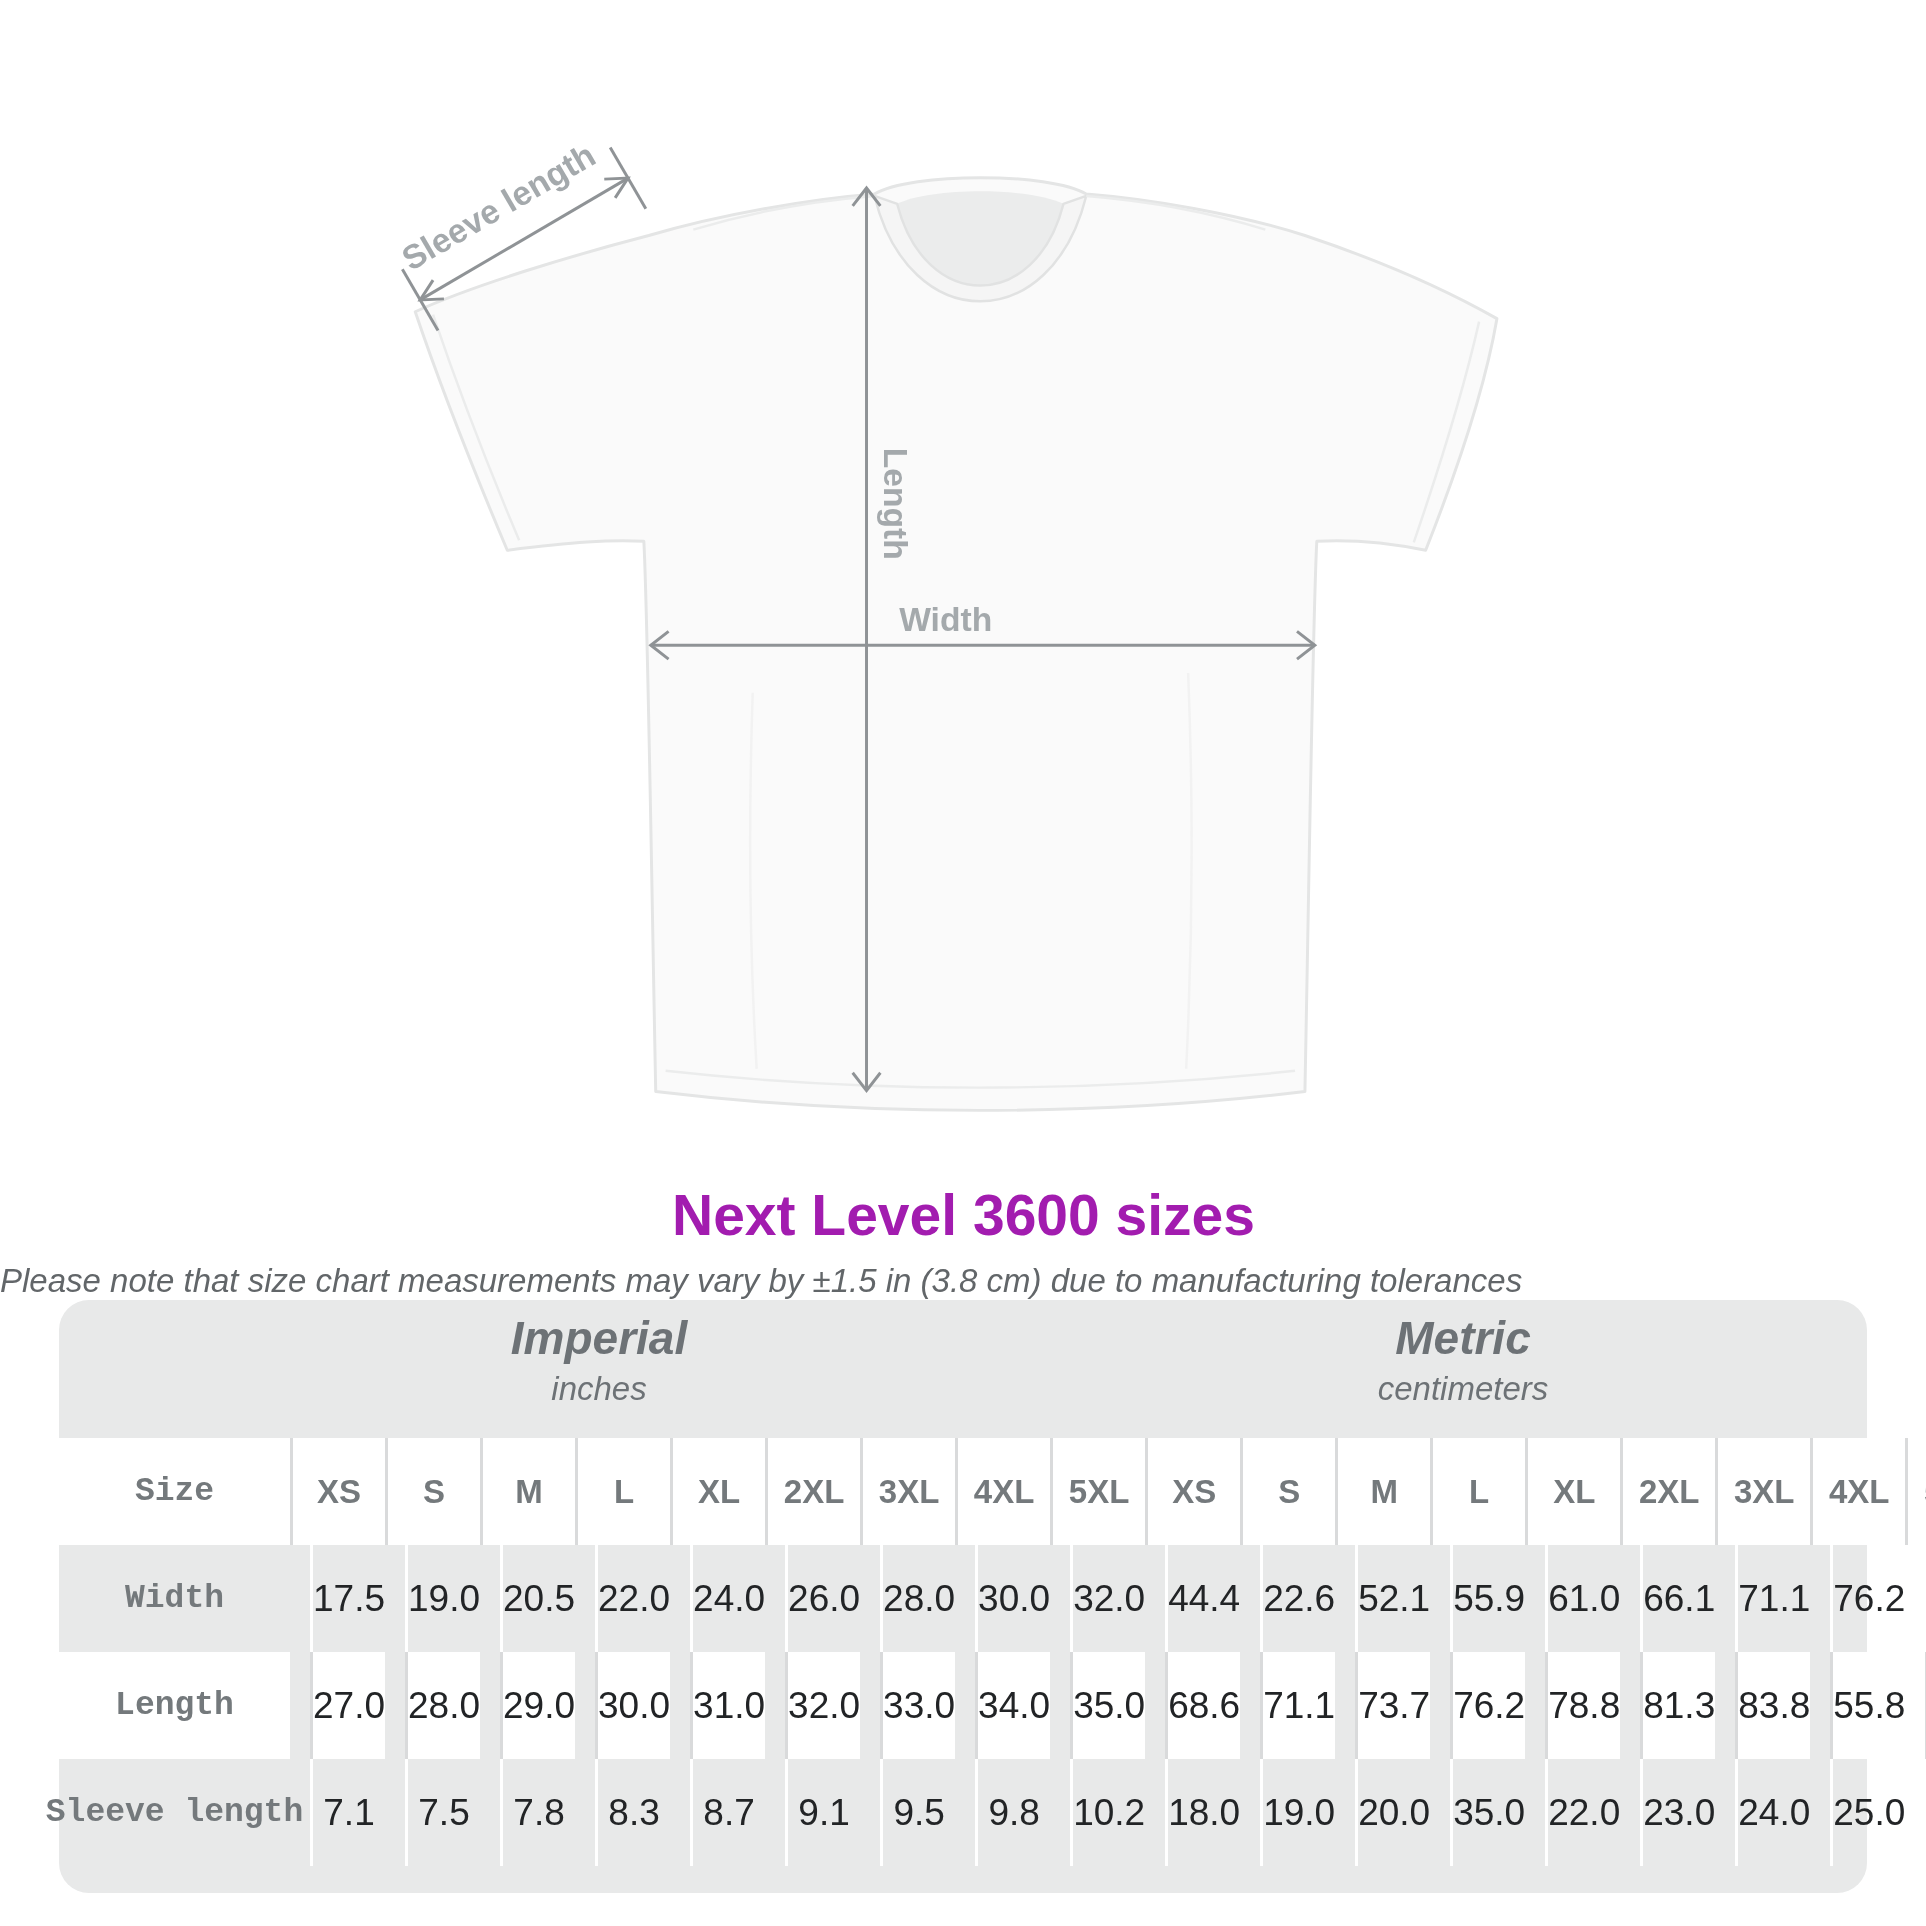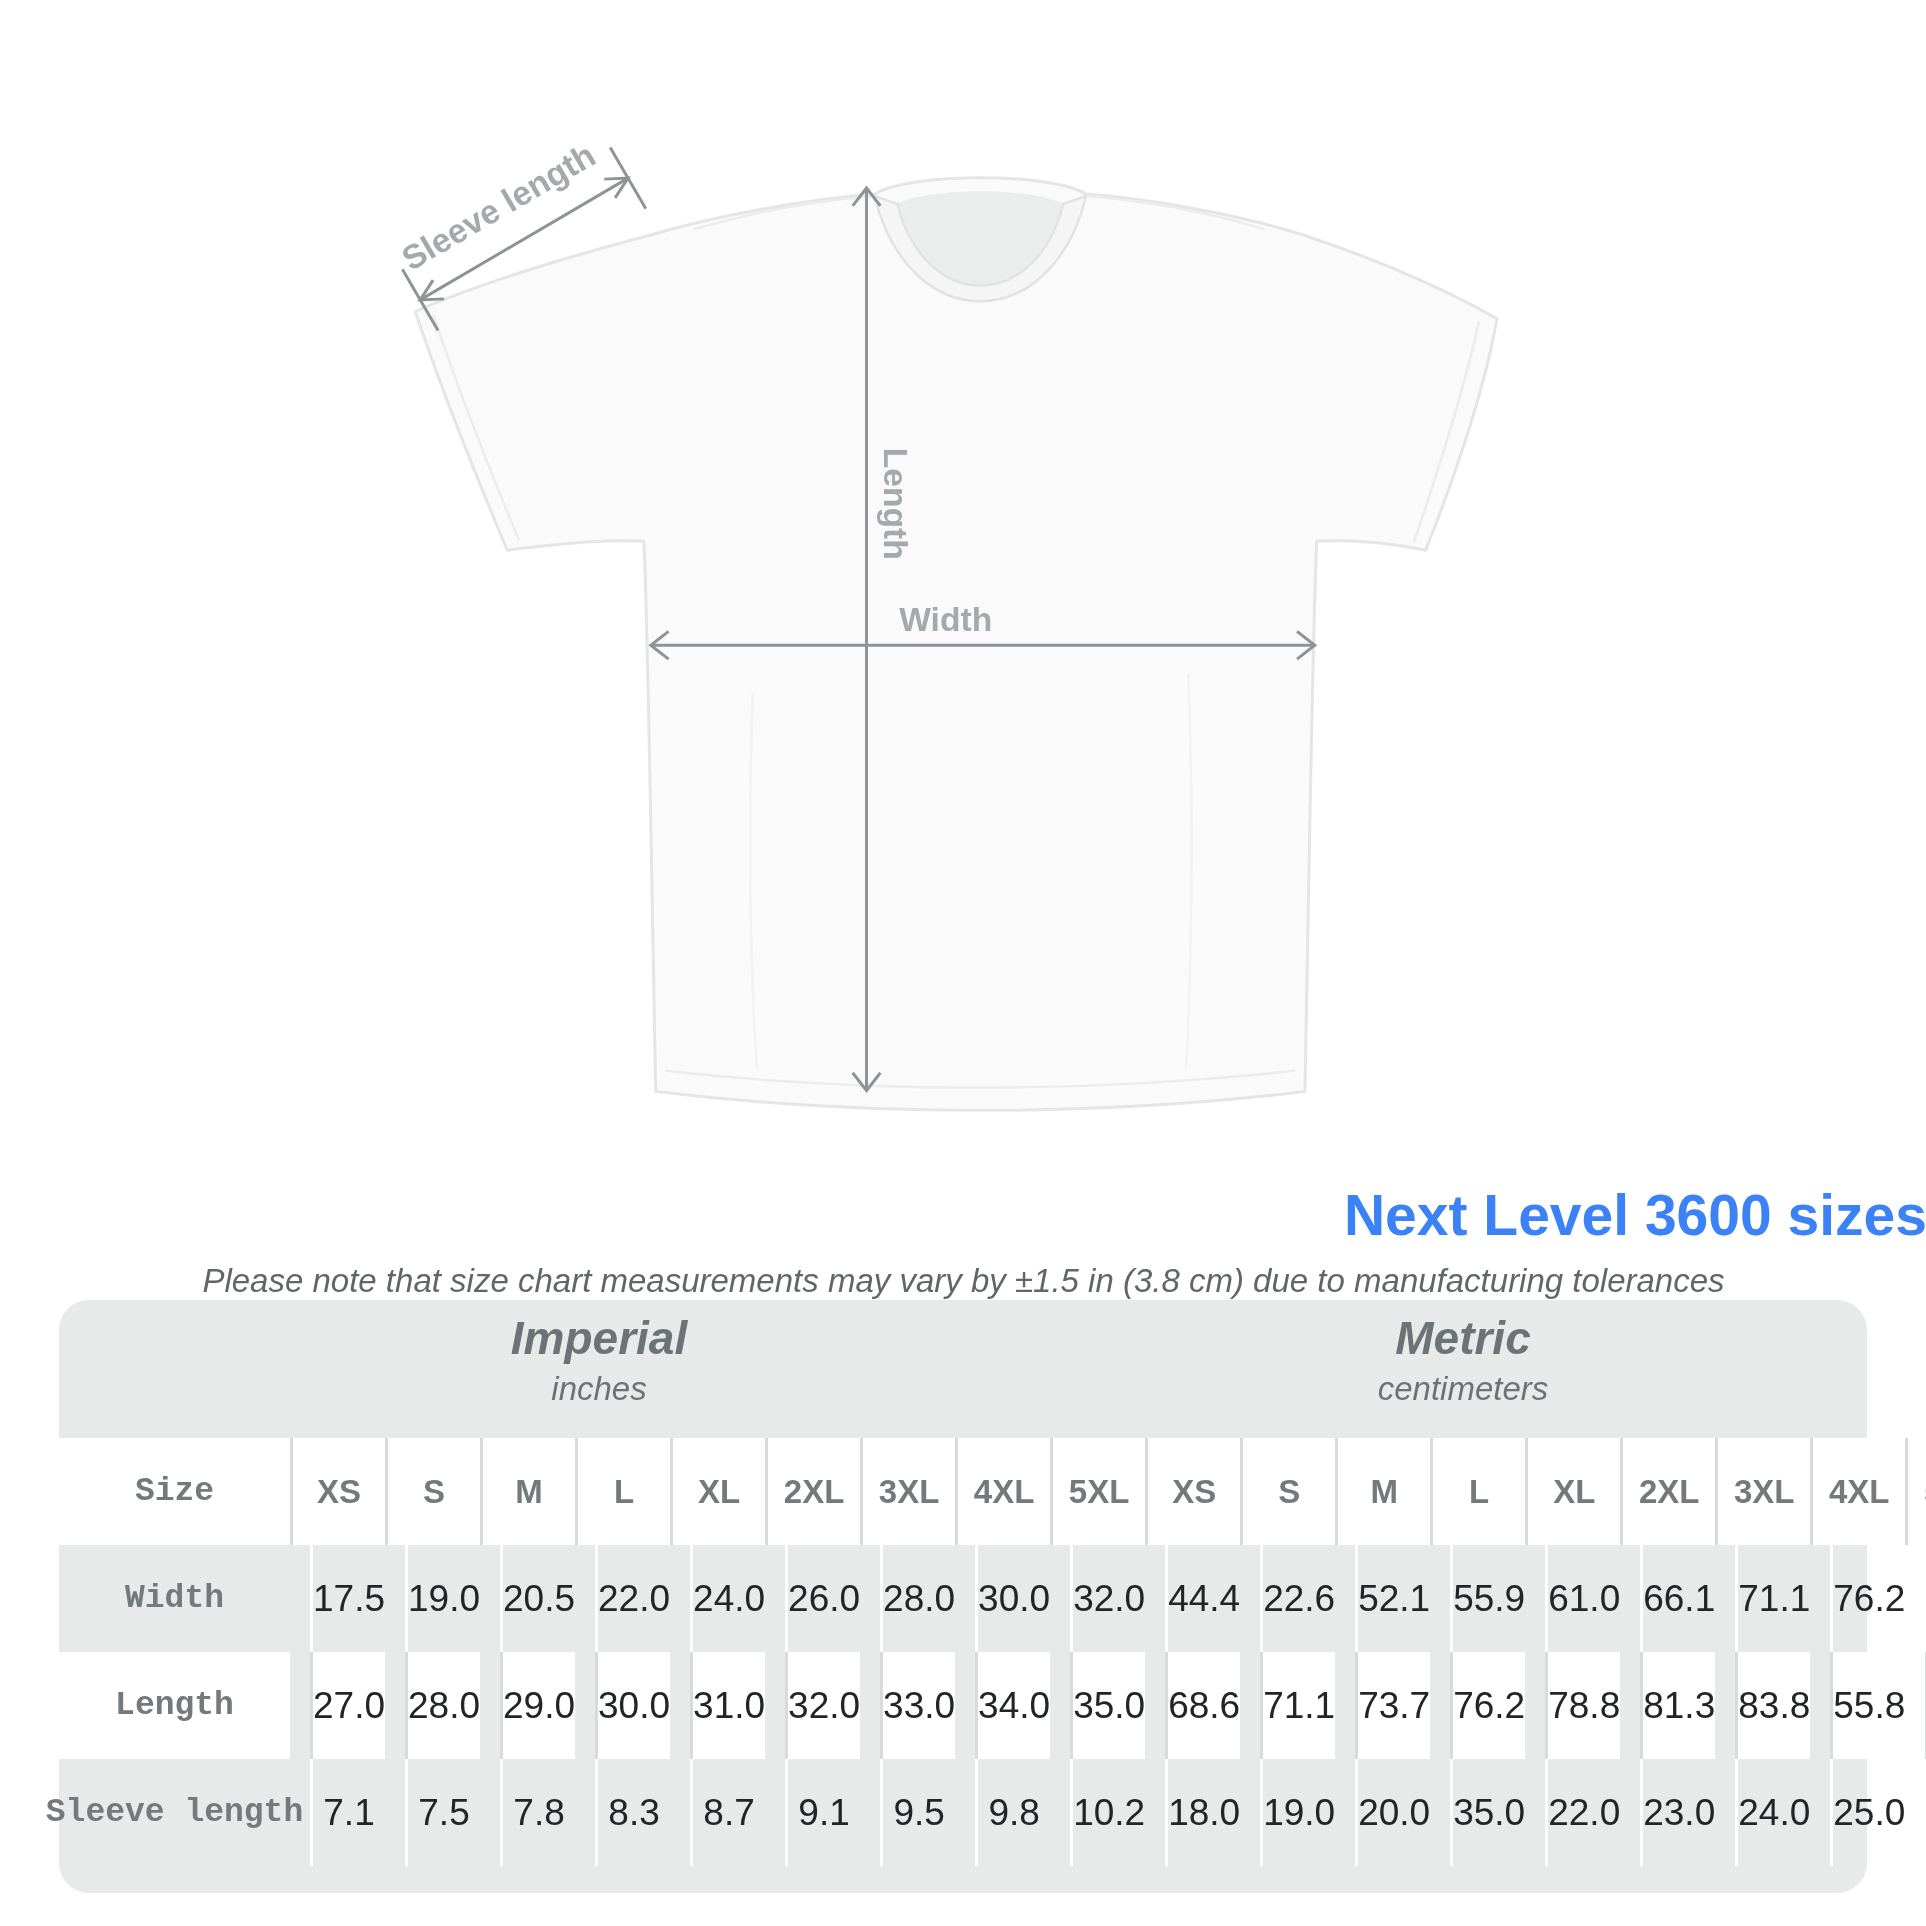--- a/index.html
+++ b/index.html
@@ -8,25 +8,25 @@
     font-family:"Liberation Sans","DejaVu Sans",sans-serif;
     -webkit-font-smoothing:antialiased;
   }
 
   
   #diagram{position:absolute;left:0;top:0;width:1927px;height:1242px;}
 
   
   .title{
     position:absolute;left:0;top:1184px;width:1927px;
-    text-align:right;font-size:57px;line-height:63px;font-weight:bold;color:#3b82f6;
+    text-align:center;font-size:57px;line-height:63px;font-weight:bold;color:#a21caf;
   }
   .subtitle{
     position:absolute;left:0;top:1259px;width:1927px;
-    text-align:center;font-size:33px;line-height:44px;font-style:italic;color:#626669;
+    font-size:33px;line-height:44px;font-style:italic;color:#626669;
   }
 
   
   .card{
     position:absolute;left:59px;top:1300px;width:1808px;height:593px;
     background:#e8e9e9;border-radius:30px;
   }
   .unit-group{position:absolute;top:10px;width:436px;text-align:center;}
   .unit-group.imperial{left:322px;}
   .unit-group.metric{left:1186px;}

